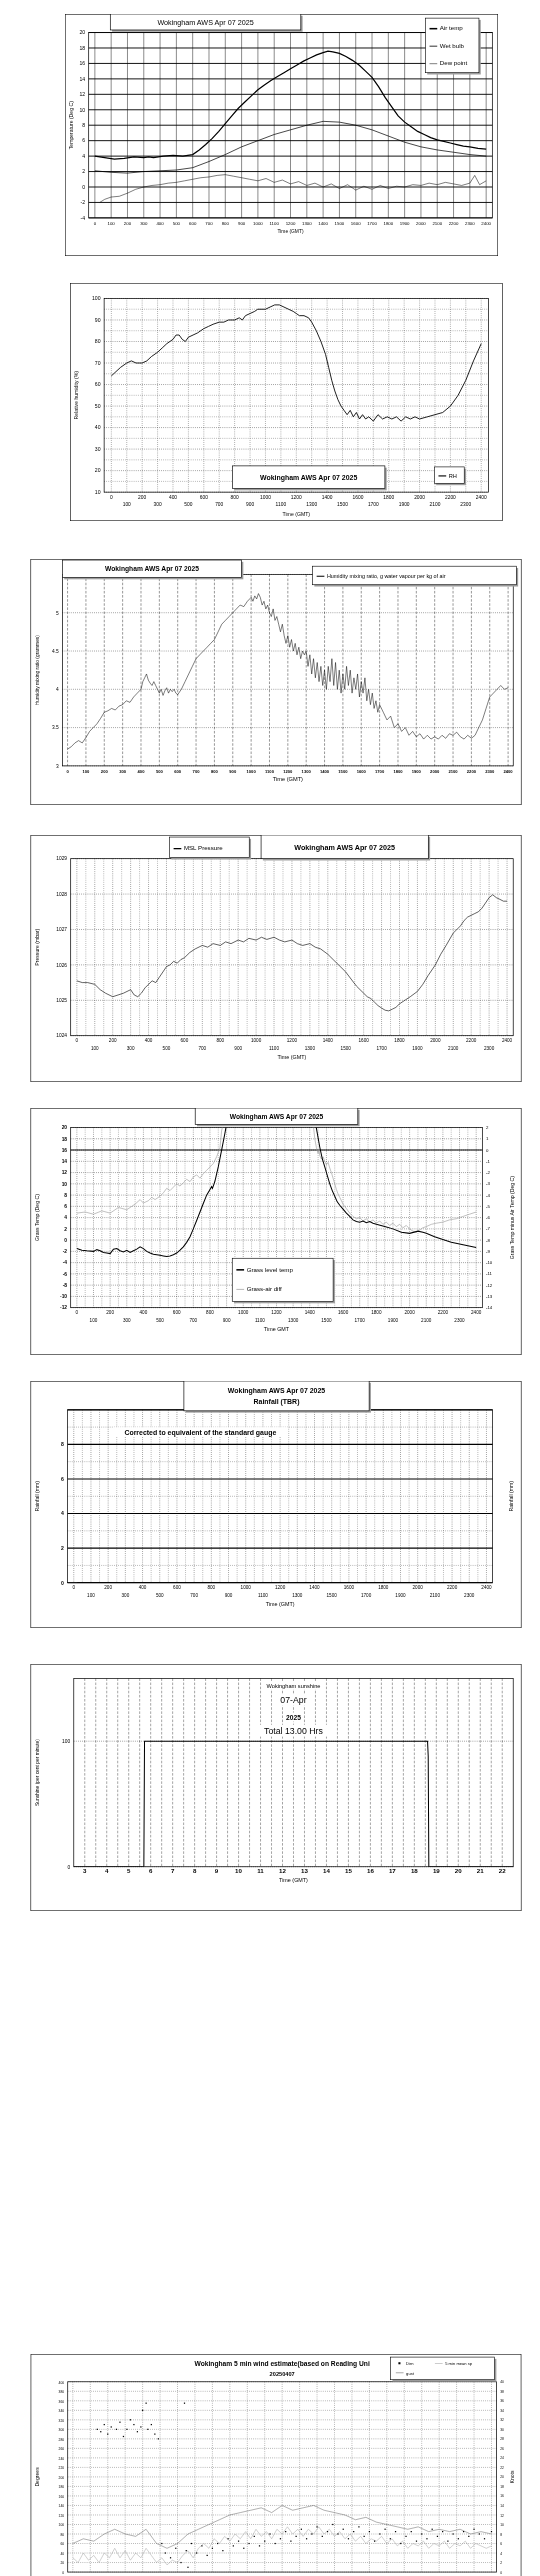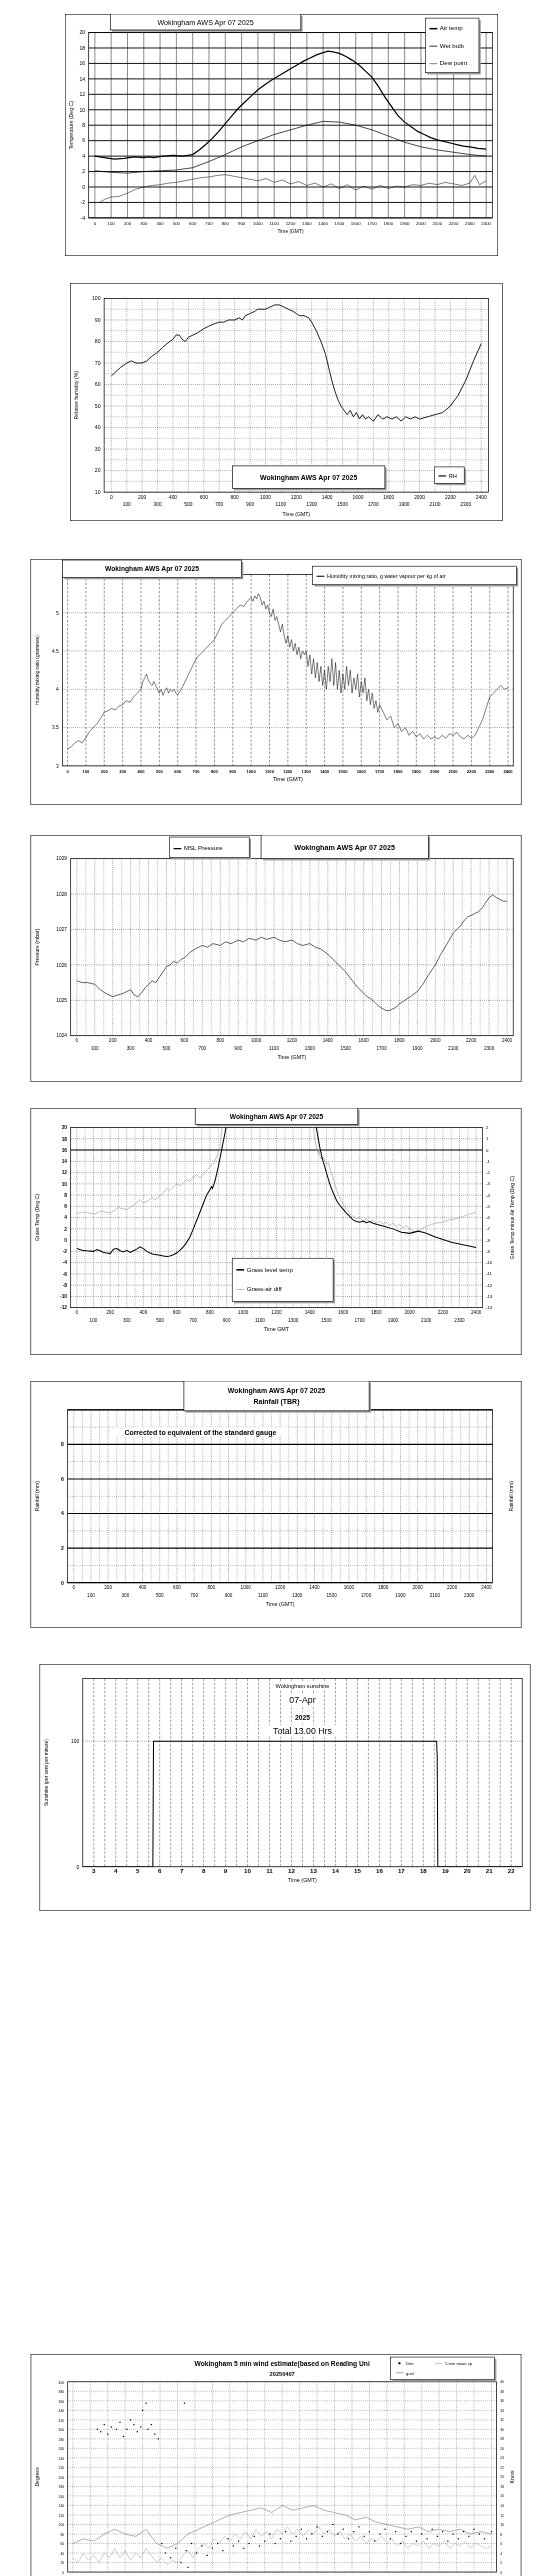--- a/index.html
+++ b/index.html
@@ -647,21 +647,21 @@
         <text x="65" y="126.69999999999999" font-size="10" fill="#000" text-anchor="end" font-weight="bold">8</text>
         <text font-size="10" fill="#000" text-anchor="middle" transform="translate(16,224) rotate(-90)">Rainfall (mm)</text>
         <text font-size="10" fill="#000" text-anchor="middle" transform="translate(938,224) rotate(-90)">Rainfall (mm)</text>
         <rect x="159.89999999999998" y="89.825" width="340.20000000000005" height="18.225" fill="#fff"></rect>
         <text x="330" y="104" font-size="13.5" fill="#000" text-anchor="middle" font-weight="bold">Corrected to equivalent of the standard gauge</text>
         <rect x="301.5" y="3.5" width="360" height="58" fill="#9e9e9e"></rect>
         <rect x="298" y="0" width="360" height="58" fill="#fff" stroke="#000" stroke-width="1.3"></rect>
         <text x="478" y="24" font-size="13.5" fill="#000" text-anchor="middle" font-weight="bold">Wokingham AWS Apr 07 2025</text>
         <text x="478" y="44" font-size="13.5" fill="#000" text-anchor="middle" font-weight="bold">Rainfall (TBR)</text>
       </svg></div>
-  <div class="chart" style="left: 30px; top: 1664px; width: 492px; height: 281px; margin-left: 9px;"><svg width="492" height="247" viewBox="0 0 954 480">
+  <div class="chart" style="left: 30px; top: 1664px; width: 492px; height: 281px;"><svg width="492" height="247" viewBox="0 0 954 480">
         <rect x="0.5" y="0.5" width="953" height="479" fill="#fff" stroke="#000" stroke-width="1.2"></rect>
         <line x1="105.35" y1="28" x2="105.35" y2="394" stroke="#000" stroke-width="0.7" stroke-dasharray="5,3"></line>
         <line x1="126.7" y1="28" x2="126.7" y2="394" stroke="#000" stroke-width="0.7" stroke-dasharray="5,3"></line>
         <line x1="148.05" y1="28" x2="148.05" y2="394" stroke="#000" stroke-width="0.7" stroke-dasharray="5,3"></line>
         <line x1="169.4" y1="28" x2="169.4" y2="394" stroke="#000" stroke-width="0.7" stroke-dasharray="5,3"></line>
         <line x1="190.75" y1="28" x2="190.75" y2="394" stroke="#000" stroke-width="0.7" stroke-dasharray="5,3"></line>
         <line x1="212.1" y1="28" x2="212.1" y2="394" stroke="#000" stroke-width="0.7" stroke-dasharray="5,3"></line>
         <line x1="233.45" y1="28" x2="233.45" y2="394" stroke="#000" stroke-width="0.7" stroke-dasharray="5,3"></line>
         <line x1="254.8" y1="28" x2="254.8" y2="394" stroke="#000" stroke-width="0.7" stroke-dasharray="5,3"></line>
         <line x1="276.15" y1="28" x2="276.15" y2="394" stroke="#000" stroke-width="0.7" stroke-dasharray="5,3"></line>

